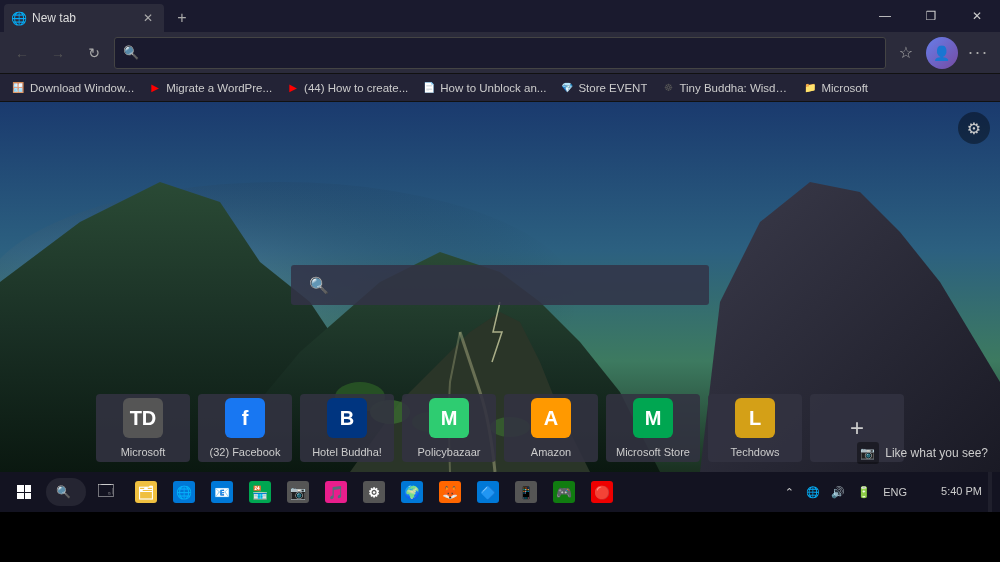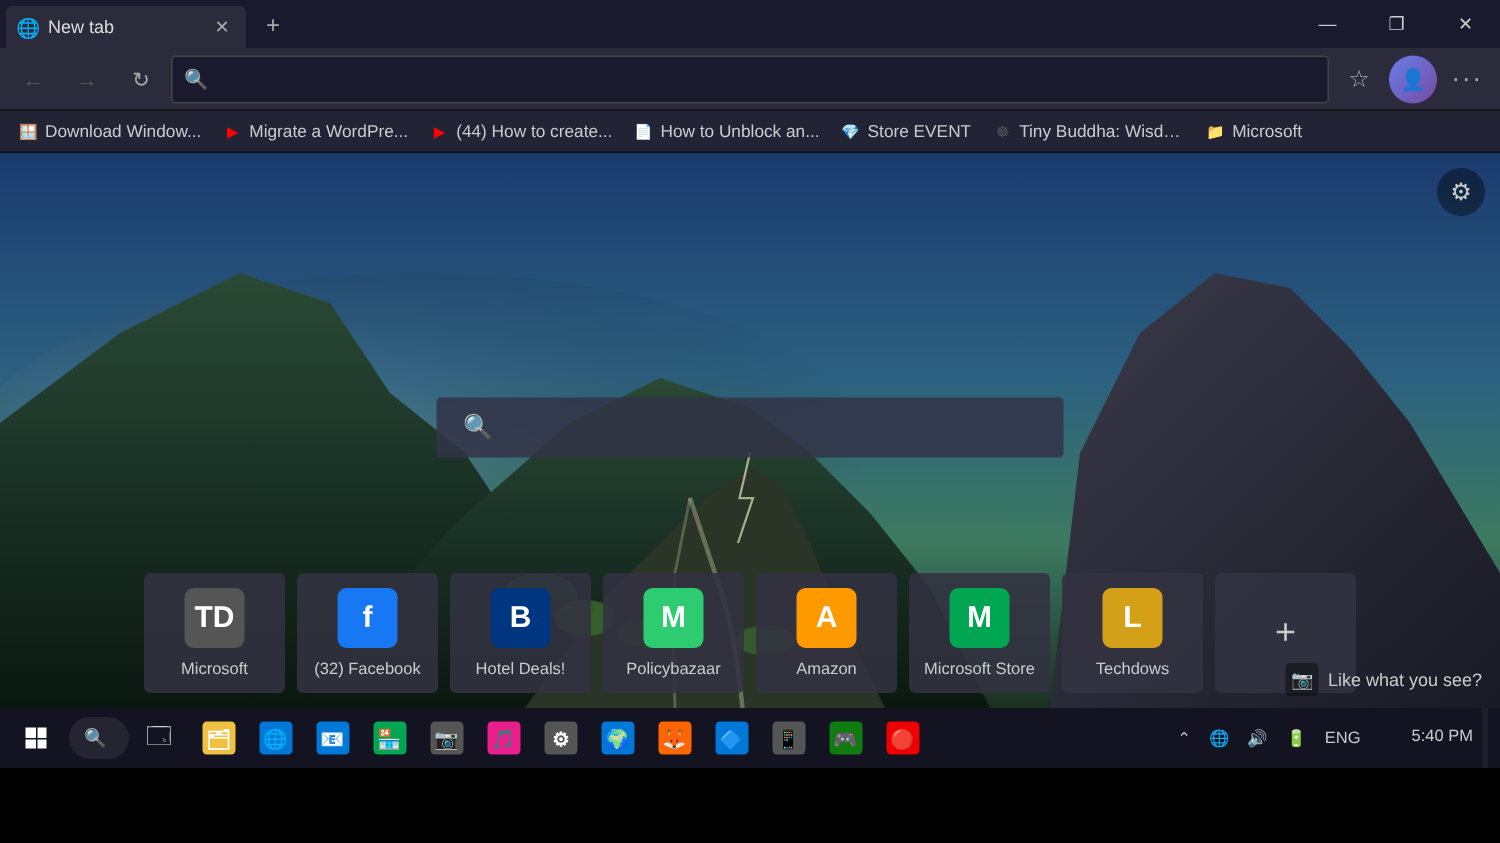--- a/index.html
+++ b/index.html
@@ -201,21 +201,21 @@
     #quick-links {
       position: absolute;
       bottom: 10px;
       left: 50%;
       transform: translateX(-50%);
       display: flex;
       gap: 8px;
       z-index: 10;
     }
     .quick-link {
-      width: 94px; height: 80px;
+      width: 94px; height: 68px;
       background: rgba(50,50,65,0.88);
       border-radius: 4px;
       display: flex; flex-direction: column;
       align-items: center; justify-content: center;
       gap: 8px;
       cursor: pointer;
       transition: background 0.15s;
     }
     .quick-link-icon {
       width: 40px; height: 40px;
@@ -434,21 +434,21 @@
   <div class="quick-link">
         <div class="quick-link-icon" style="background: rgb(85, 85, 85); color: rgb(255, 255, 255);">TD</div>
         <span class="quick-link-label">Microsoft</span>
       </div>
       <div class="quick-link">
         <div class="quick-link-icon" style="background: rgb(24, 119, 242); color: rgb(255, 255, 255);">f</div>
         <span class="quick-link-label">(32) Facebook</span>
       </div>
       <div class="quick-link">
         <div class="quick-link-icon" style="background: rgb(0, 53, 128); color: rgb(255, 255, 255);">B</div>
-        <span class="quick-link-label">Hotel Deals!</span>
+        <span class="quick-link-label">Hotel Buddha!</span>
       </div>
       <div class="quick-link">
         <div class="quick-link-icon" style="background: rgb(46, 204, 113); color: rgb(255, 255, 255);">M</div>
         <span class="quick-link-label">Policybazaar</span>
       </div>
       <div class="quick-link">
         <div class="quick-link-icon" style="background: rgb(255, 153, 0); color: rgb(255, 255, 255);">A</div>
         <span class="quick-link-label">Amazon</span>
       </div>
       <div class="quick-link">

